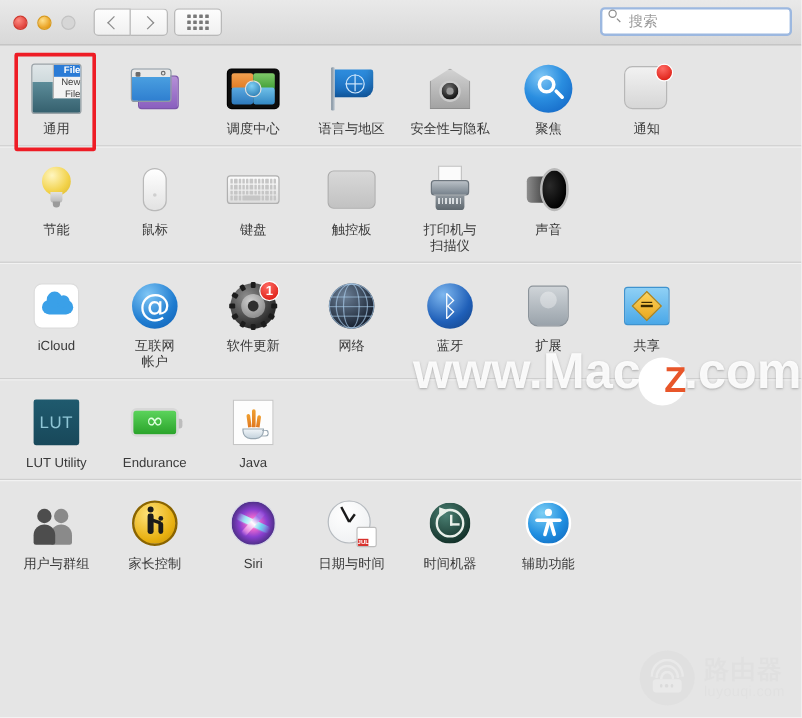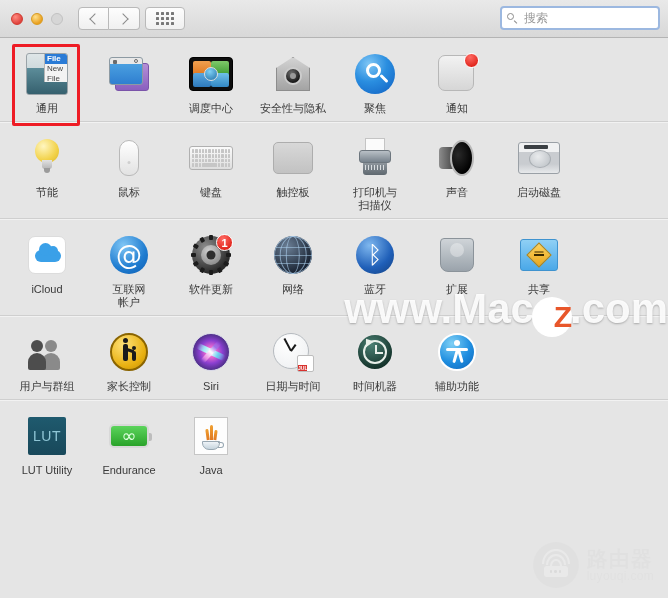--- a/index.html
+++ b/index.html
@@ -94,21 +94,21 @@
   }
 
   #searchwrap {
     position: absolute;
     right: 8px; top: 6px;
     width: 160px; height: 24px;
     border-radius: 4px;
     border: 2px solid #9cb8e0;
     background: #ffffff;
     box-sizing: border-box;
-    display: flex; align-items: center;
+    display: flex; 
     padding: 0 5px;
   }
   .search-icon {
     width: 11px; height: 11px;
     position: relative;
     flex: 0 0 auto;
     margin-right: 4px;
   }
   .search-icon::before {
     content: "";
@@ -216,20 +216,21 @@
     background: linear-gradient(to bottom, #dfe6e8 0%, #cfdadd 35%, #5c8c99 36%, #35606e 100%);
     overflow: hidden;
     position: relative;
   }
   .ic-general .menu {
     position: absolute;
     right: 0; top: 0;
     width: 22px; height: 28px;
     background: #f3f3f3;
     border-left: 1px solid #b5b5b5;
+    text-align: right;
   }
   .ic-general .menu .hi {
     background: #2a7bd6; color: #fff;
     font-size: 8px; line-height: 10px;
     padding-left: 2px; font-weight: bold;
   }
   .ic-general .menu .mi {
     font-size: 8px; line-height: 10px;
     padding-left: 2px; color: #444;
   }
@@ -1054,20 +1055,30 @@
               <span class="q q1"></span>
                 <span class="q q2"></span>
                 <span class="q q3"></span>
                 <span class="q q4"></span>
               <span class="cen"></span>
             </div>
           </div>
           <div class="pane-label">调度中心</div>
         </div>
 
+        <div class="pane">
+          <div class="icon-box">
+            <div class="ic-lang">
+                <span class="pole"></span>
+                <span class="flag"></span>
+                <span class="globe"></span>
+              </div>
+          </div>
+          <div class="pane-label">语言与地区</div>
+        </div>
 
         <div class="pane">
           <div class="icon-box">
             <div class="ic-sec">
                 <span class="house"></span>
                 <span class="dial"></span>
               </div>
           </div>
           <div class="pane-label">安全性与隐私</div>
         </div>
@@ -1196,28 +1207,20 @@
         <div class="pane">
           <div class="icon-box">
             <div class="ic-sound">
                 <span class="cone"></span>
                 <span class="drum"></span>
               </div>
           </div>
           <div class="pane-label">声音</div>
         </div>
 
-        <div class="pane">
-          <div class="icon-box">
-            <div class="ic-disk">
-                <span class="bar"></span>
-              </div>
-          </div>
-          <div class="pane-label">启动磁盘</div>
-        </div>
 
       </div>
     </div>
 
     <div class="section">
       <div class="row">
 
         <div class="pane">
           <div class="icon-box">
             <div class="ic-icloud">
@@ -1292,20 +1295,54 @@
         </div>
 
       </div>
     </div>
 
     <div class="section">
       <div class="row">
 
         <div class="pane">
           <div class="icon-box">
+            <div class="ic-lut">LUT</div>
+          </div>
+          <div class="pane-label">LUT Utility</div>
+        </div>
+
+        <div class="pane">
+          <div class="icon-box">
+            <div class="ic-end">∞</div>
+          </div>
+          <div class="pane-label">Endurance</div>
+        </div>
+
+        <div class="pane">
+          <div class="icon-box">
+            <div class="ic-java">
+              <span class="steam">
+                  <i></i>
+                  <i></i>
+                  <i></i>
+                </span>
+              <span class="cup"></span>
+            </div>
+          </div>
+          <div class="pane-label">Java</div>
+        </div>
+
+      </div>
+    </div>
+
+    <div class="section">
+      <div class="row">
+
+        <div class="pane">
+          <div class="icon-box">
             <div class="ic-users">
               <span class="person p2">
                   <span class="head"></span>
                   <span class="body"></span>
                 </span>
               <span class="person p1">
                   <span class="head"></span>
                   <span class="body"></span>
                 </span>
             </div>
@@ -1361,54 +1398,20 @@
             <div class="ic-acc">
               <span class="fig">
                   <span class="h"></span>
                   <span class="arms"></span>
                   <span class="legL"></span>
                   <span class="legR"></span>
                 </span>
             </div>
           </div>
           <div class="pane-label">辅助功能</div>
-        </div>
-
-      </div>
-    </div>
-
-    <div class="section">
-      <div class="row">
-
-        <div class="pane">
-          <div class="icon-box">
-            <div class="ic-lut">LUT</div>
-          </div>
-          <div class="pane-label">LUT Utility</div>
-        </div>
-
-        <div class="pane">
-          <div class="icon-box">
-            <div class="ic-end">∞</div>
-          </div>
-          <div class="pane-label">Endurance</div>
-        </div>
-
-        <div class="pane">
-          <div class="icon-box">
-            <div class="ic-java">
-              <span class="steam">
-                  <i></i>
-                  <i></i>
-                  <i></i>
-                </span>
-              <span class="cup"></span>
-            </div>
-          </div>
-          <div class="pane-label">Java</div>
         </div>
 
       </div>
     </div>
 
   </div>
 
   <div id="wm-macz"><span>www.Mac</span><span class="z">Z</span><span>.com</span></div>
 
   <div id="wm-router">

